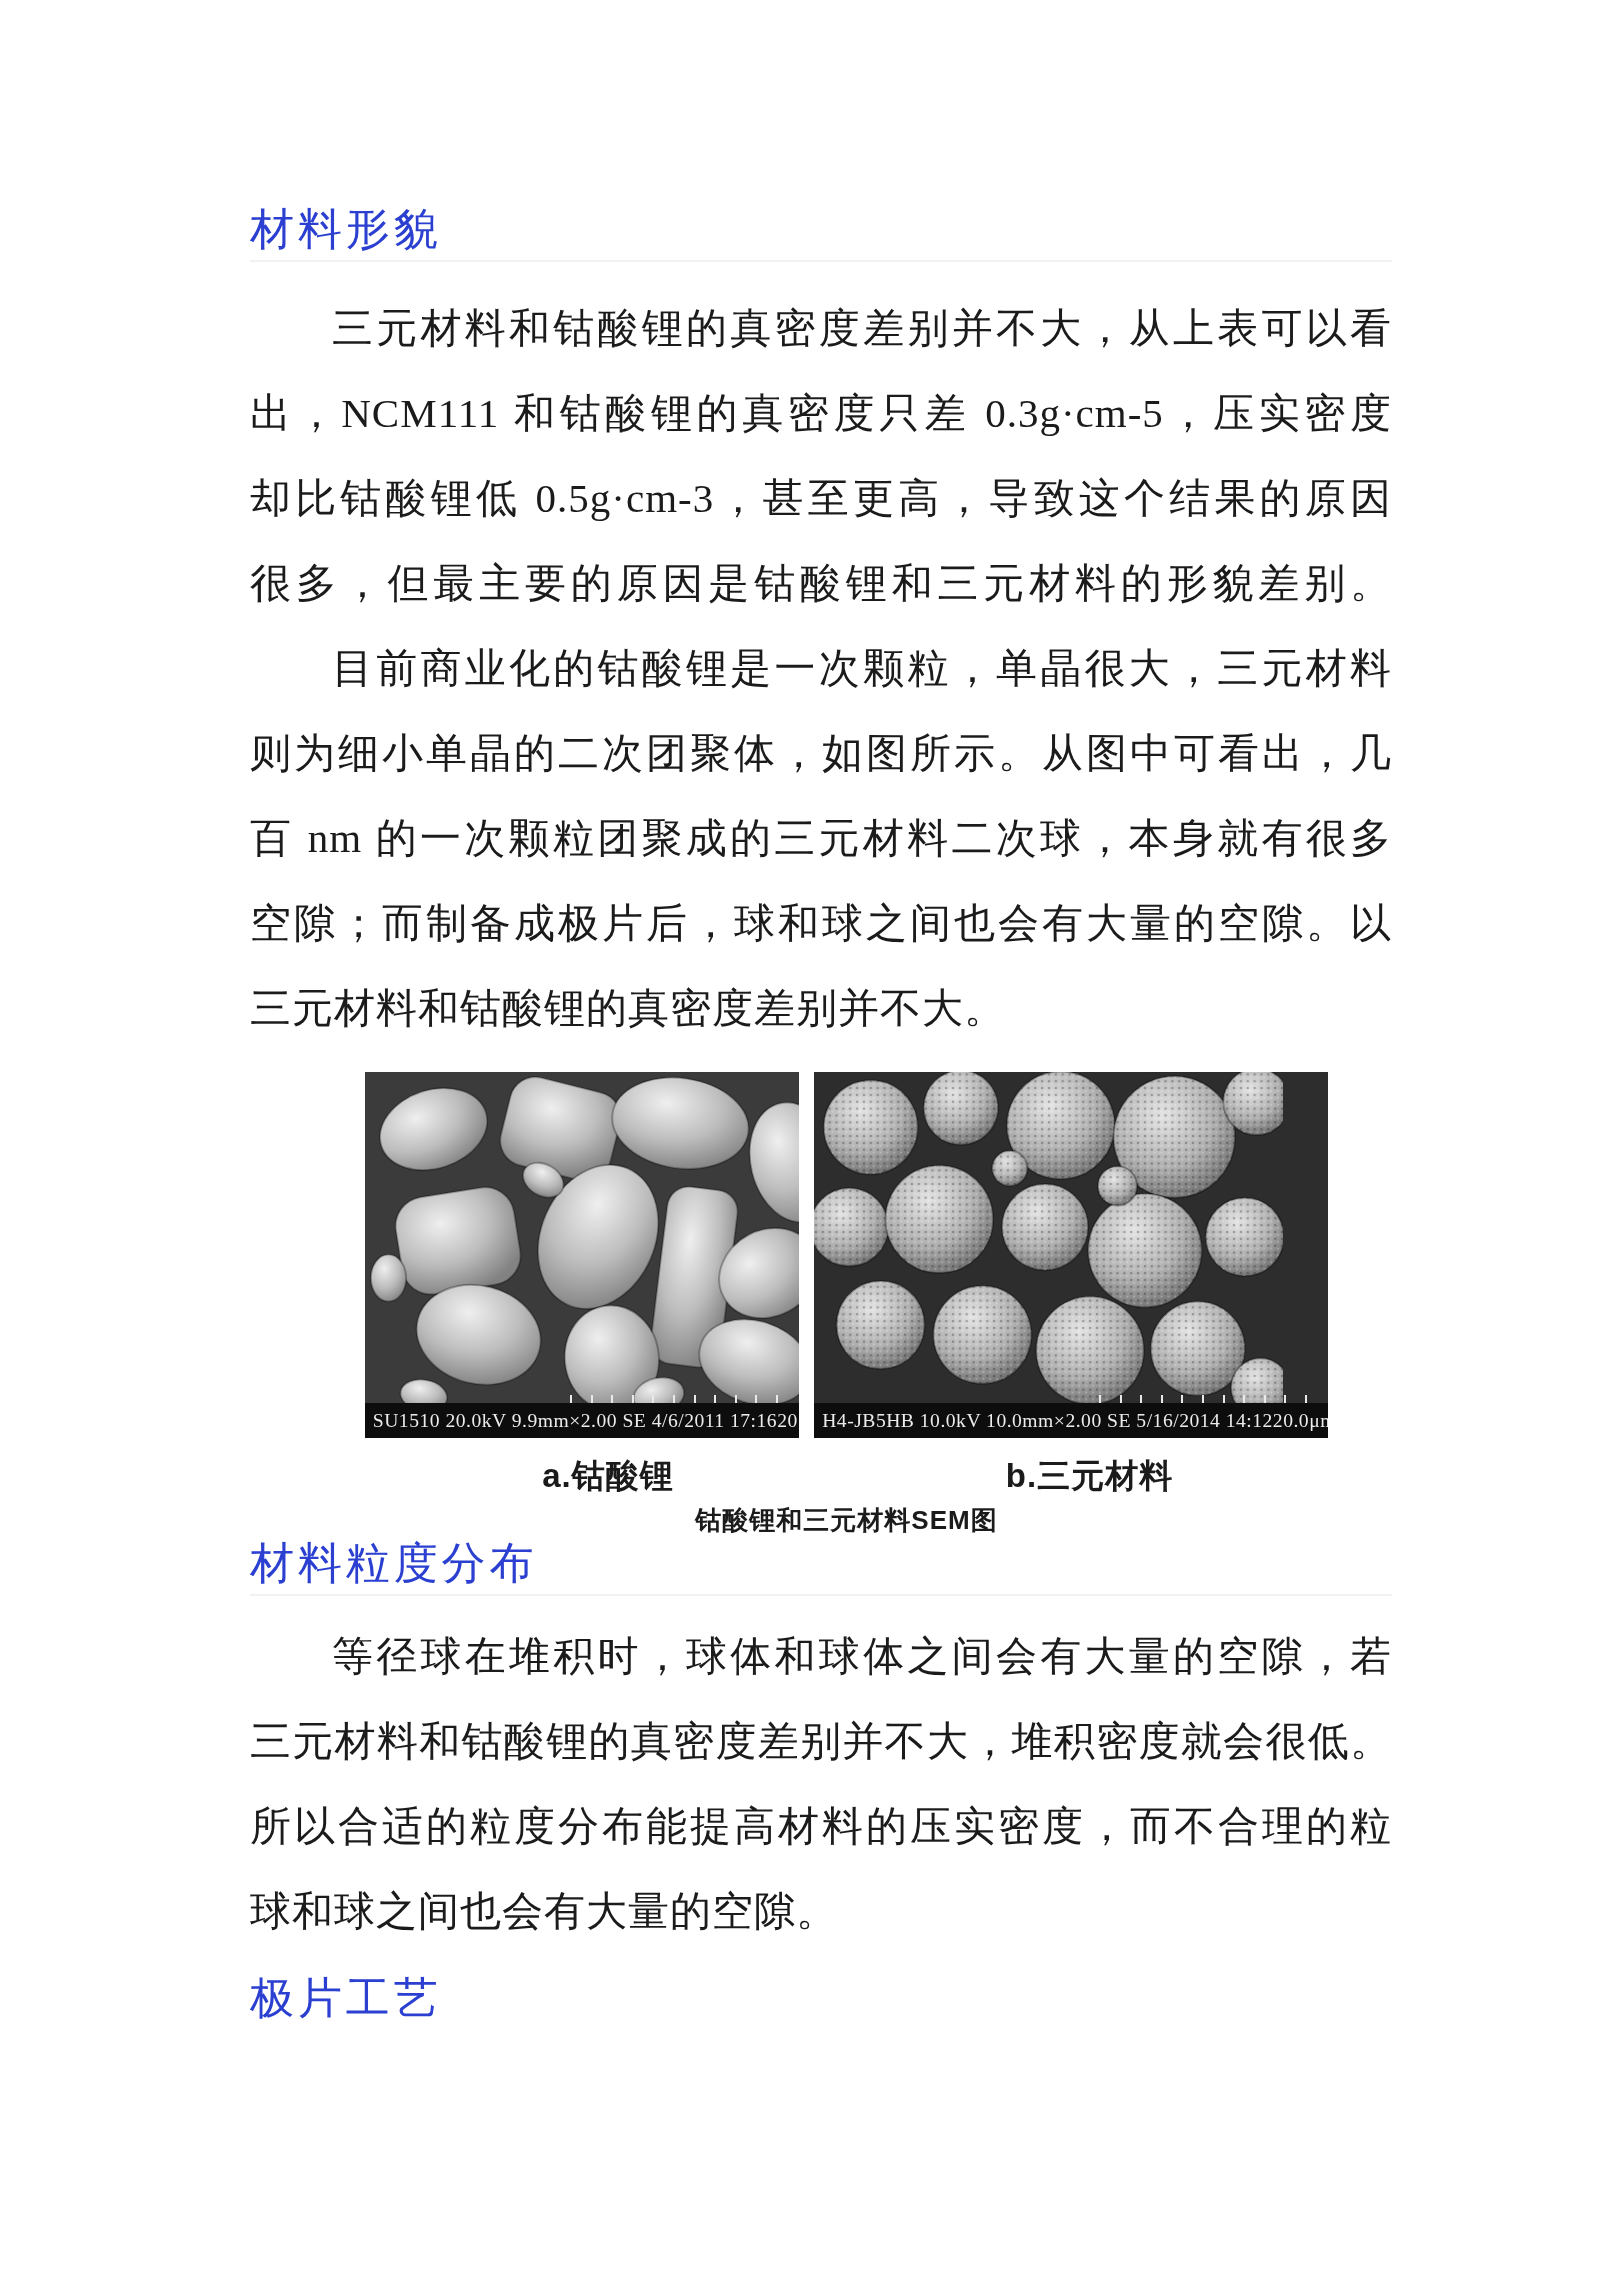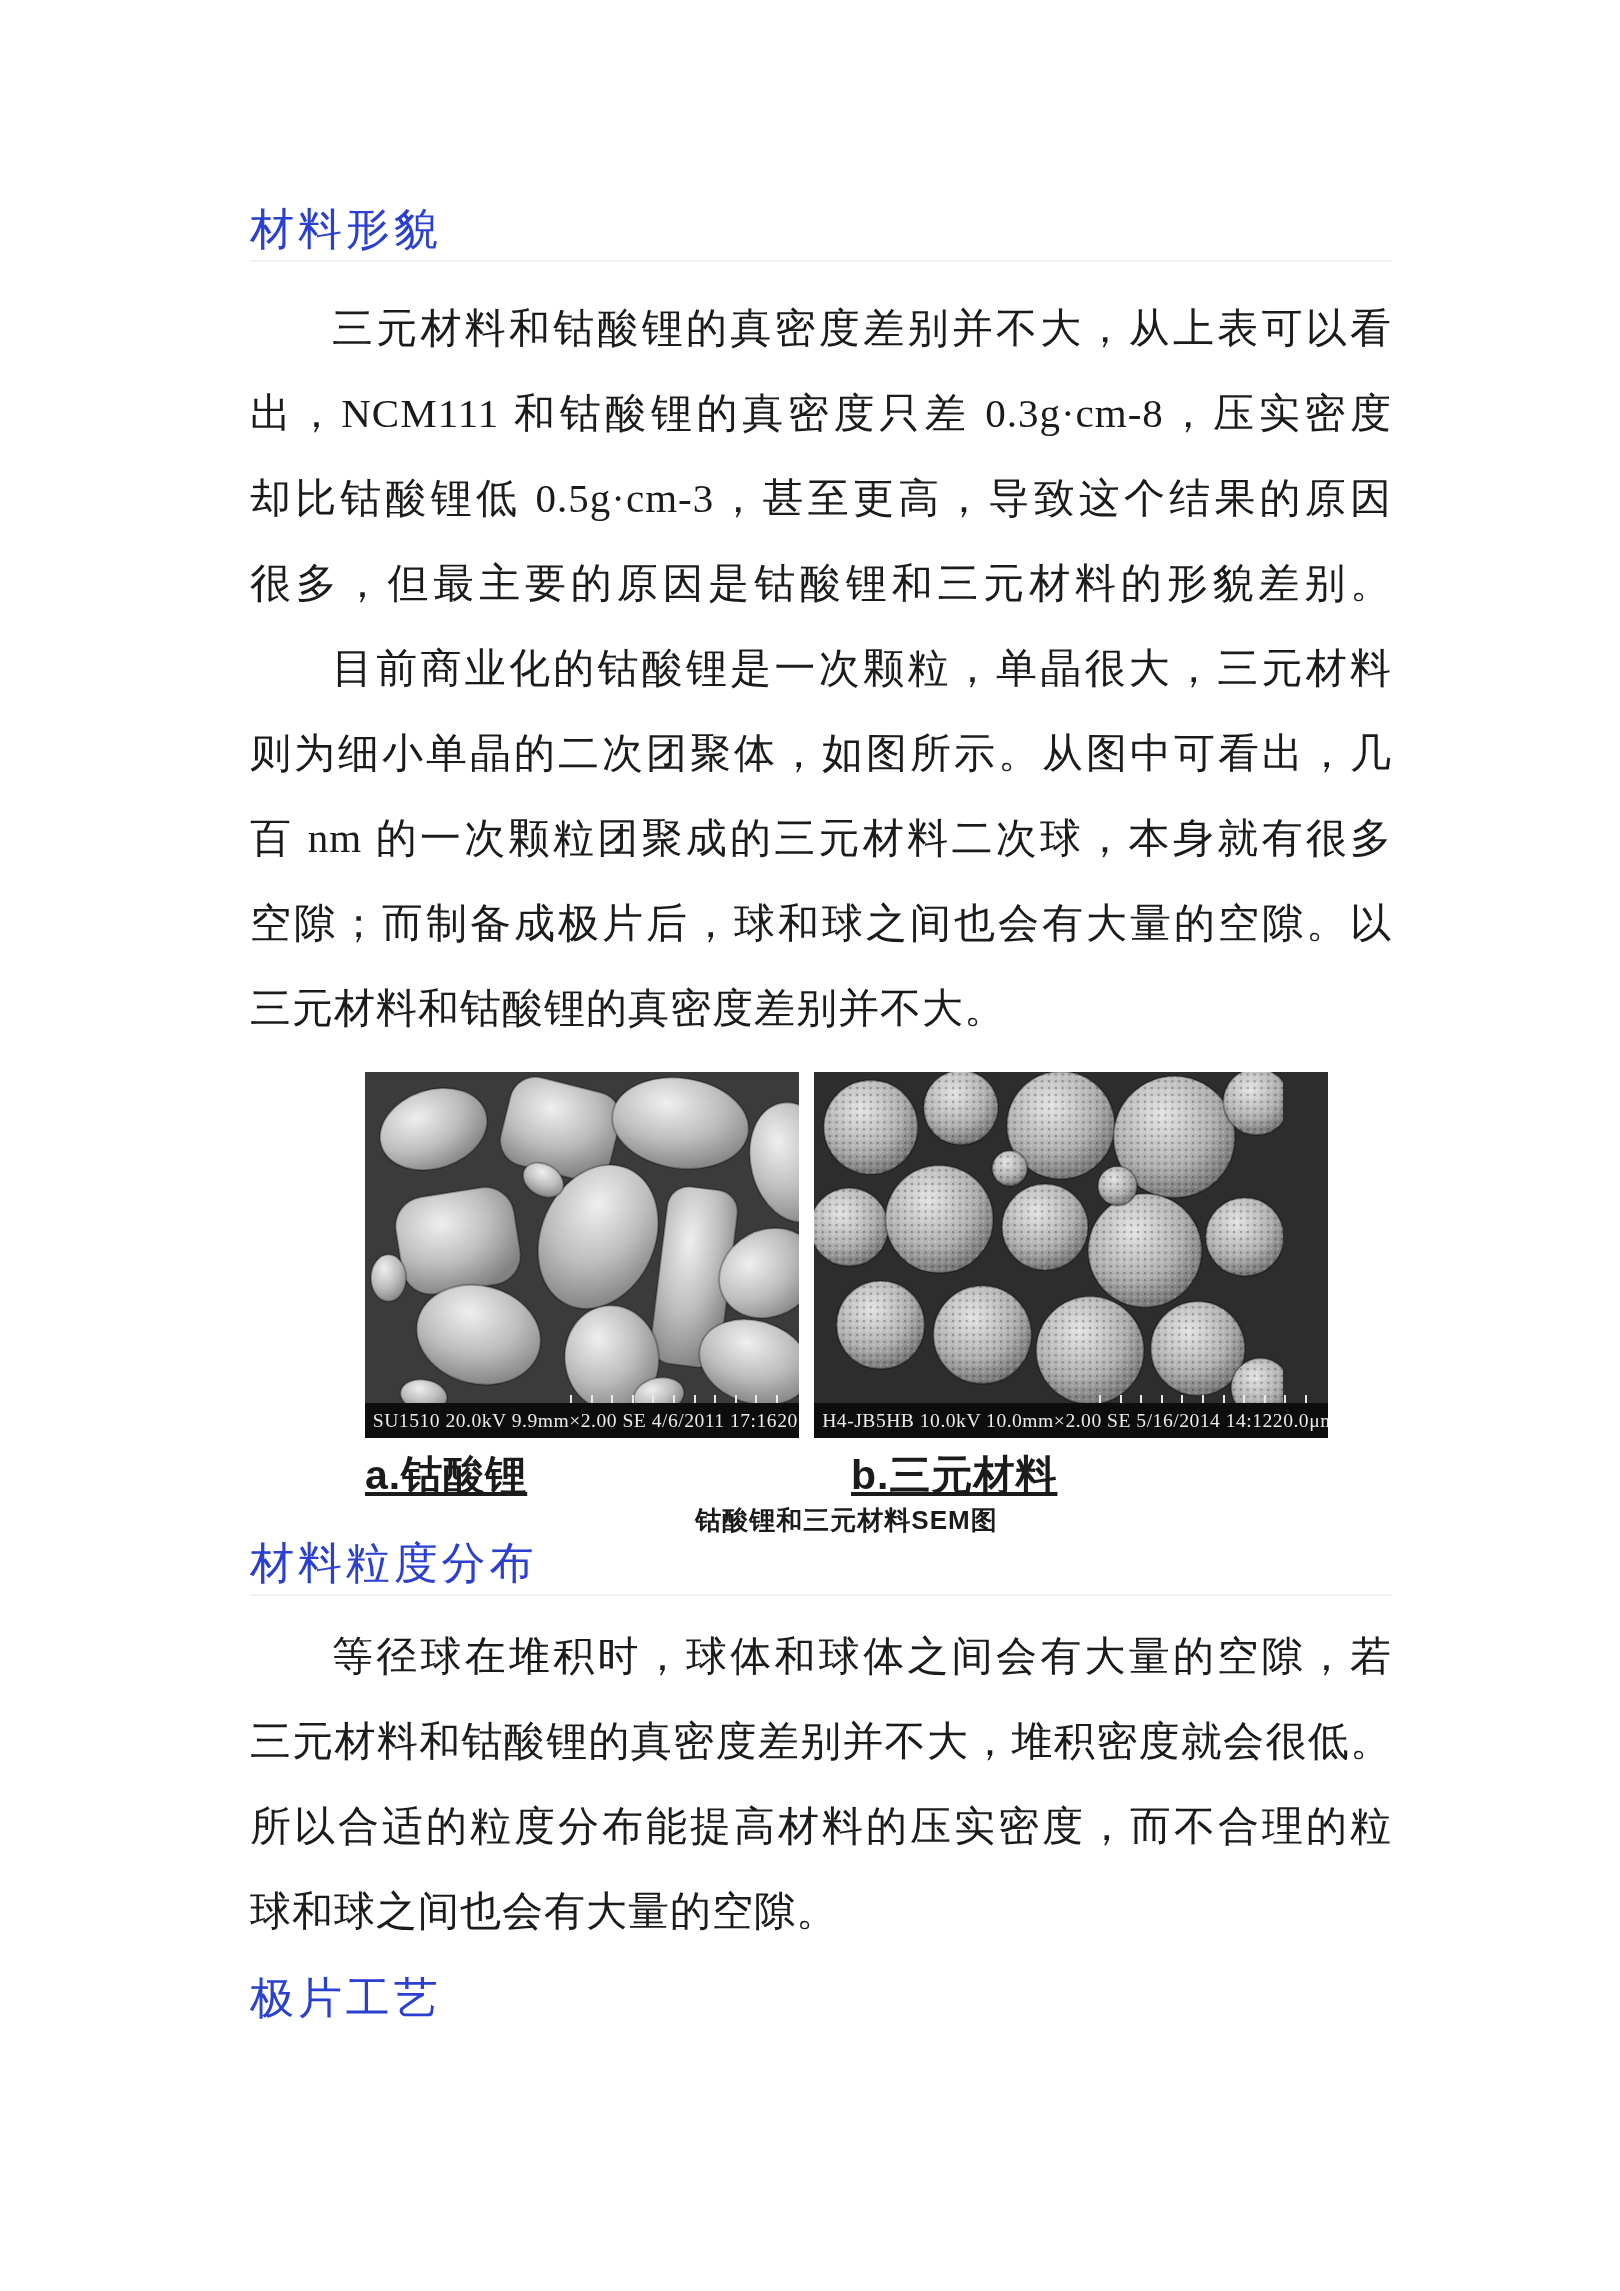--- a/index.html
+++ b/index.html
@@ -27,39 +27,39 @@
   .sem.a{width:478px;background:#3b3b3b;text-decoration:underline;}
   .sem.b{width:566px;background:#2d2d2d;}
   .sem svg{position:absolute;left:0;top:0;}
   .meta-bar{position:absolute;left:0;right:0;bottom:0;height:35px;background:#0d0d0d;
             display:flex;align-items:center;justify-content:space-between;
             padding:0 7.8px;box-sizing:border-box;color:#ececec;font-size:19.6px;
             letter-spacing:0.5px;white-space:nowrap;}
   .ticks{position:absolute;right:7.8px;bottom:34px;width:221px;height:8.8px;
          background:repeating-linear-gradient(to right,#e9e9e9 0 2px,transparent 2px 20.6px);}
   .labels-row{display:flex;margin-top:17.6px;}
-  .fig-label{line-height:39px;font-size:41px;font-weight:700;
-             font-family:"Liberation Sans","DejaVu Sans",sans-serif;letter-spacing:1px;text-decoration:underline;}
+  .fig-label{line-height:39px;font-size:33px;font-weight:700;text-align:center;
+             font-family:"Liberation Sans","DejaVu Sans",sans-serif;letter-spacing:1px;}
   .fig-label.a{width:486px;}
   .fig-label.b{width:477px;}
   .fig-caption{margin-top:11px;line-height:29px;font-size:26px;font-weight:700;
                text-align:center;font-family:"Liberation Sans","DejaVu Sans",sans-serif;
                letter-spacing:1px;}
 </style>
 </head>
 <body>
 
 <div class="doc">
 
   <h2 class="sec-h" id="h1">材料形貌</h2>
   <div class="rule"></div>
 
   <div class="para p1">
     <div class="line first">三元材料和钴酸锂的真密度差别并不大，从上表可以看</div>
-    <div class="line">出，NCM111 和钴酸锂的真密度只差 0.3g·cm-8，压实密度</div>
+    <div class="line">出，NCM111 和钴酸锂的真密度只差 0.3g·cm-5，压实密度</div>
     <div class="line">却比钴酸锂低 0.5g·cm-3，甚至更高，导致这个结果的原因</div>
     <div class="line">很多，但最主要的原因是钴酸锂和三元材料的形貌差别。</div>
   </div>
 
   <div class="para">
     <div class="line first">目前商业化的钴酸锂是一次颗粒，单晶很大，三元材料</div>
     <div class="line">则为细小单晶的二次团聚体，如图所示。从图中可看出，几</div>
     <div class="line">百 nm 的一次颗粒团聚成的三元材料二次球，本身就有很多</div>
     <div class="line">空隙；而制备成极片后，球和球之间也会有大量的空隙。以</div>
     <div class="line short">三元材料和钴酸锂的真密度差别并不大。</div>

